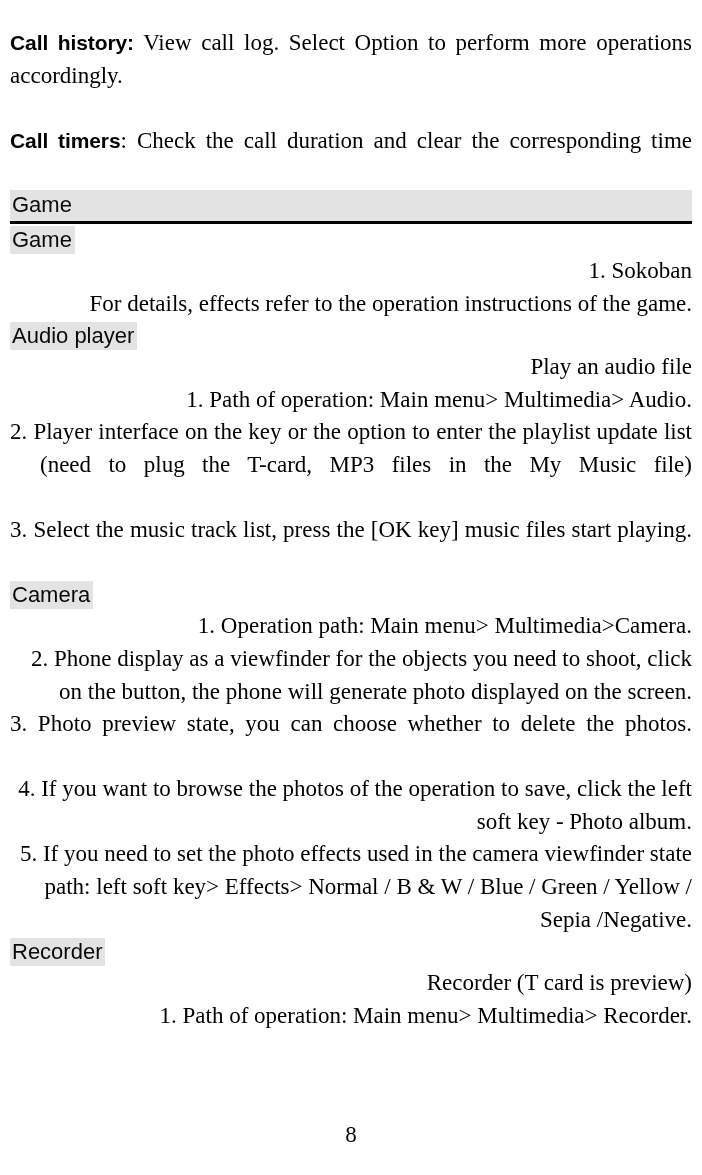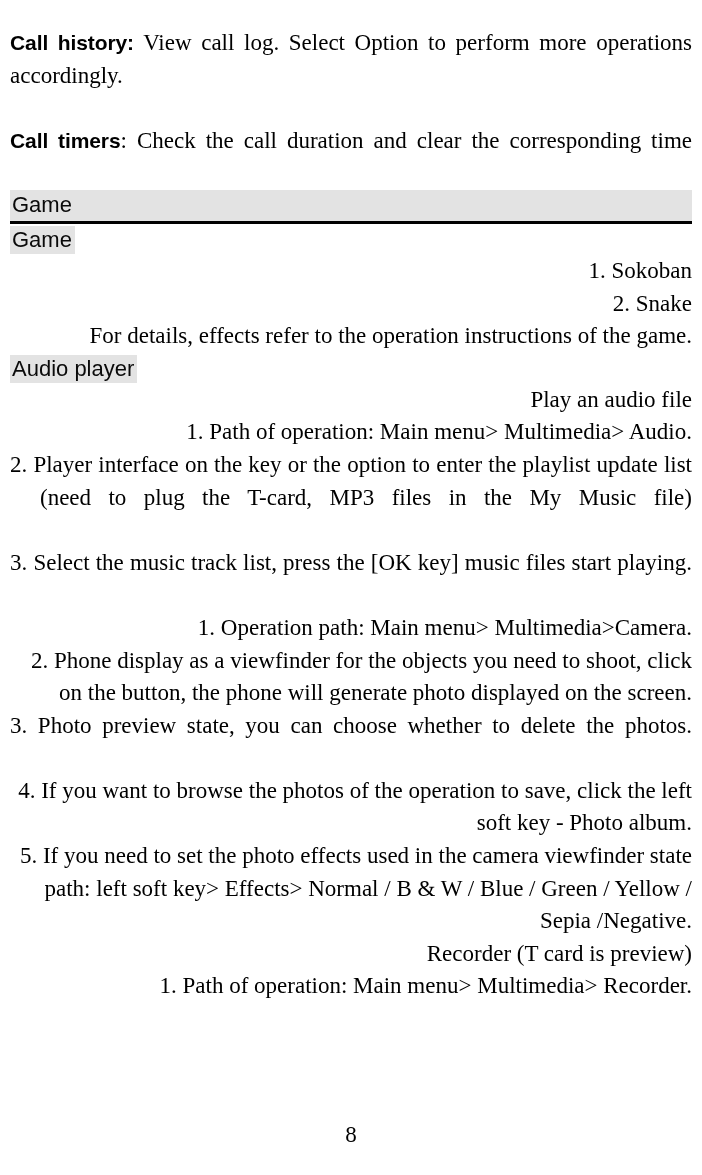--- a/index.html
+++ b/index.html
@@ -114,38 +114,39 @@
 
     <p class="para justify-all"><span class="lead">Call history:</span><span> View call log. Select Option to perform more operations accordingly.</span></p>
 
     <p class="para justify-all"><span class="lead">Call timers</span><span>: Check the call duration and clear the corresponding time</span></p>
 
     <div class="bar-head">Game</div>
 
     <p class="sub-head"><span class="hl">Game</span></p>
 
     <p class="para indent-list">1. Sokoban</p>
-    <p class="para indent-list">2. Snake</p>
     <p class="para indent-list">For details, effects refer to the operation instructions of the game.</p>
 
 
     <p class="sub-head"><span class="hl">Audio player</span></p>
 
     <p class="para">Play an audio file</p>
     <p class="para">1. Path of operation: Main menu&gt; Multimedia&gt; Audio.</p>
     <p class="para justify-all hang">2. Player interface on the key or the option to enter the playlist update list (need to plug the T-card, MP3 files in the My Music file)</p>
     <p class="para justify-all hang">3. Select the music track list, press the [OK key] music files start playing.</p>
 
+    <p class="sub-head"><span class="hl">Camera</span></p>
 
     <p class="para">1. Operation path: Main menu&gt; Multimedia&gt;Camera.</p>
     <p class="para">2. Phone display as a viewfinder for the objects you need to shoot, click on the button, the phone will generate photo displayed on the screen.</p>
     <p class="para justify-all">3. Photo preview state, you can choose whether to delete the photos.</p>
     <p class="para">4. If you want to browse the photos of the operation to save, click the left soft key - Photo album.</p>
     <p class="para">5. If you need to set the photo effects used in the camera viewfinder state path: left soft key&gt; Effects&gt; Normal / B &amp; W / Blue / Green / Yellow / Sepia /Negative.</p>
 
+    <p class="sub-head"><span class="hl">Recorder</span></p>
 
     <p class="para">Recorder (T card is preview)</p>
     <p class="para">1. Path of operation: Main menu&gt; Multimedia&gt; Recorder.</p>
 
   </div>
 
   <div class="page-number">8</div>
 </div>
 
 </body></html>

